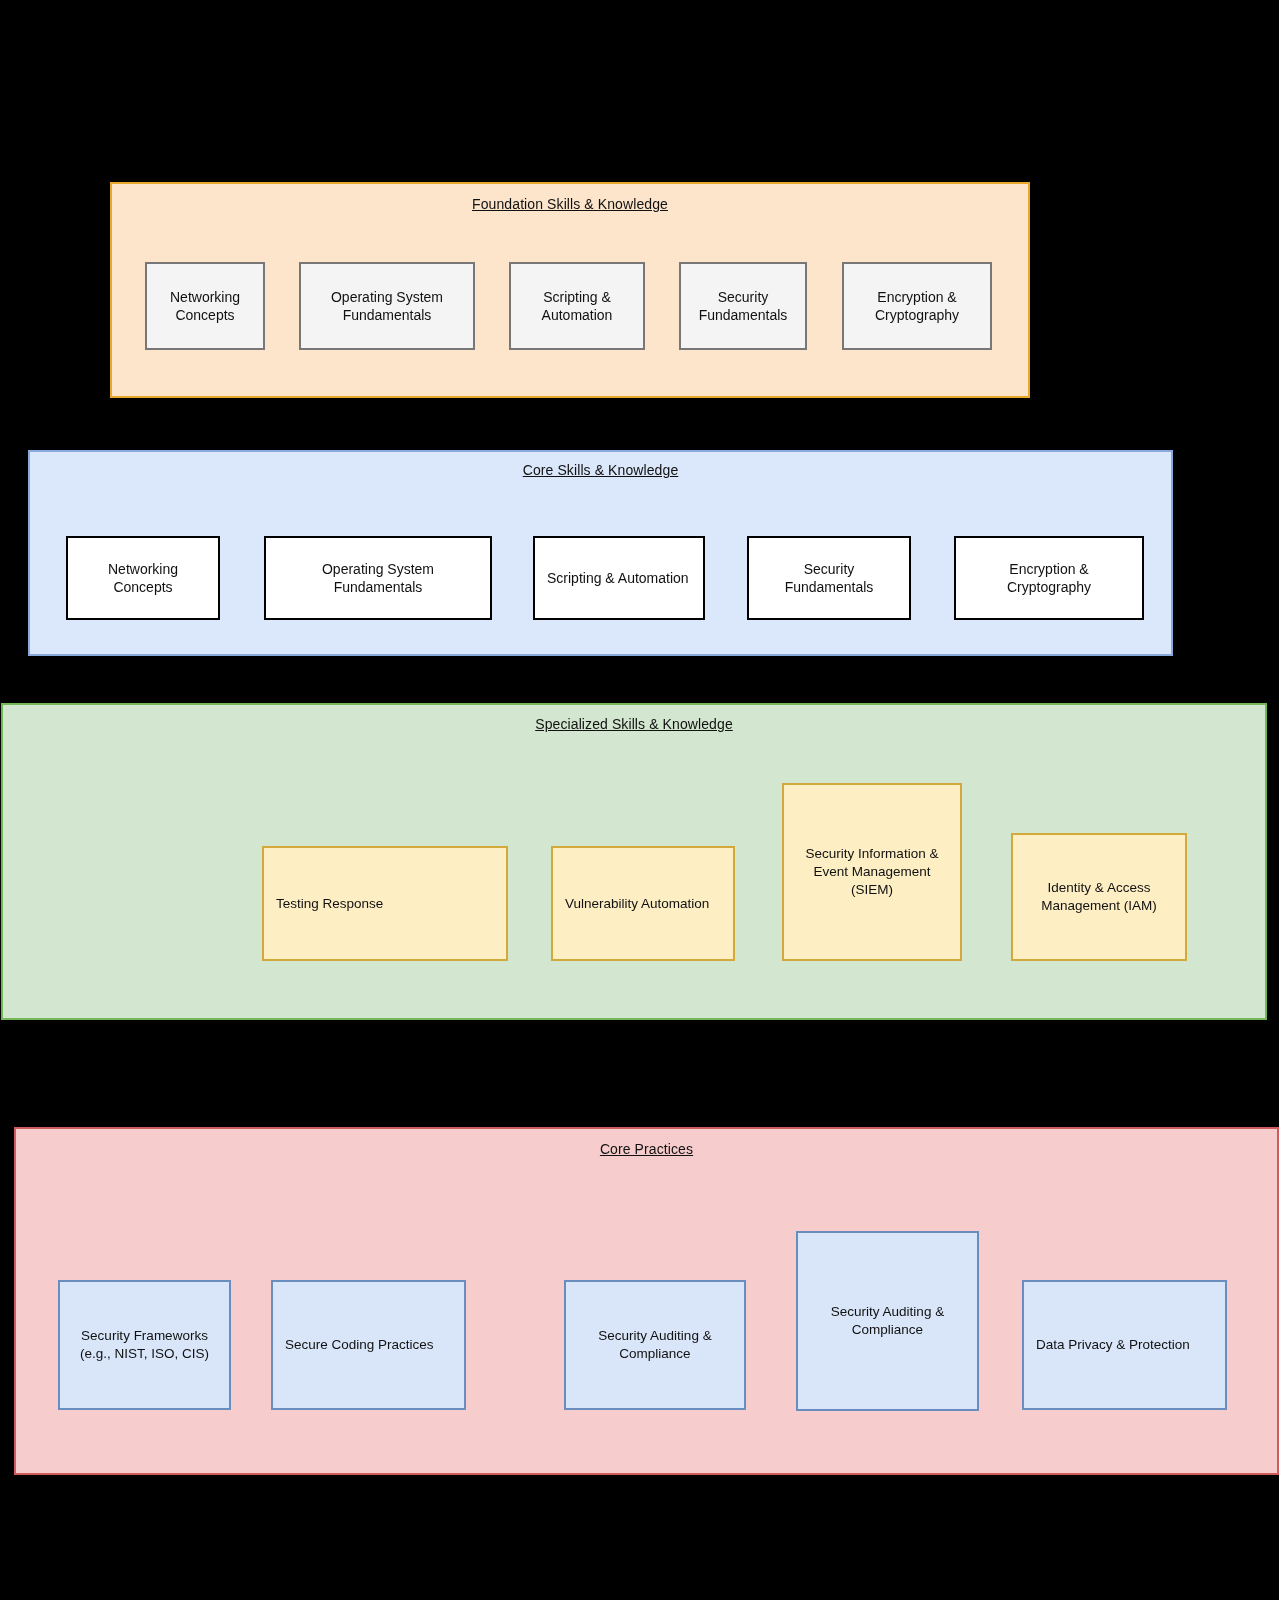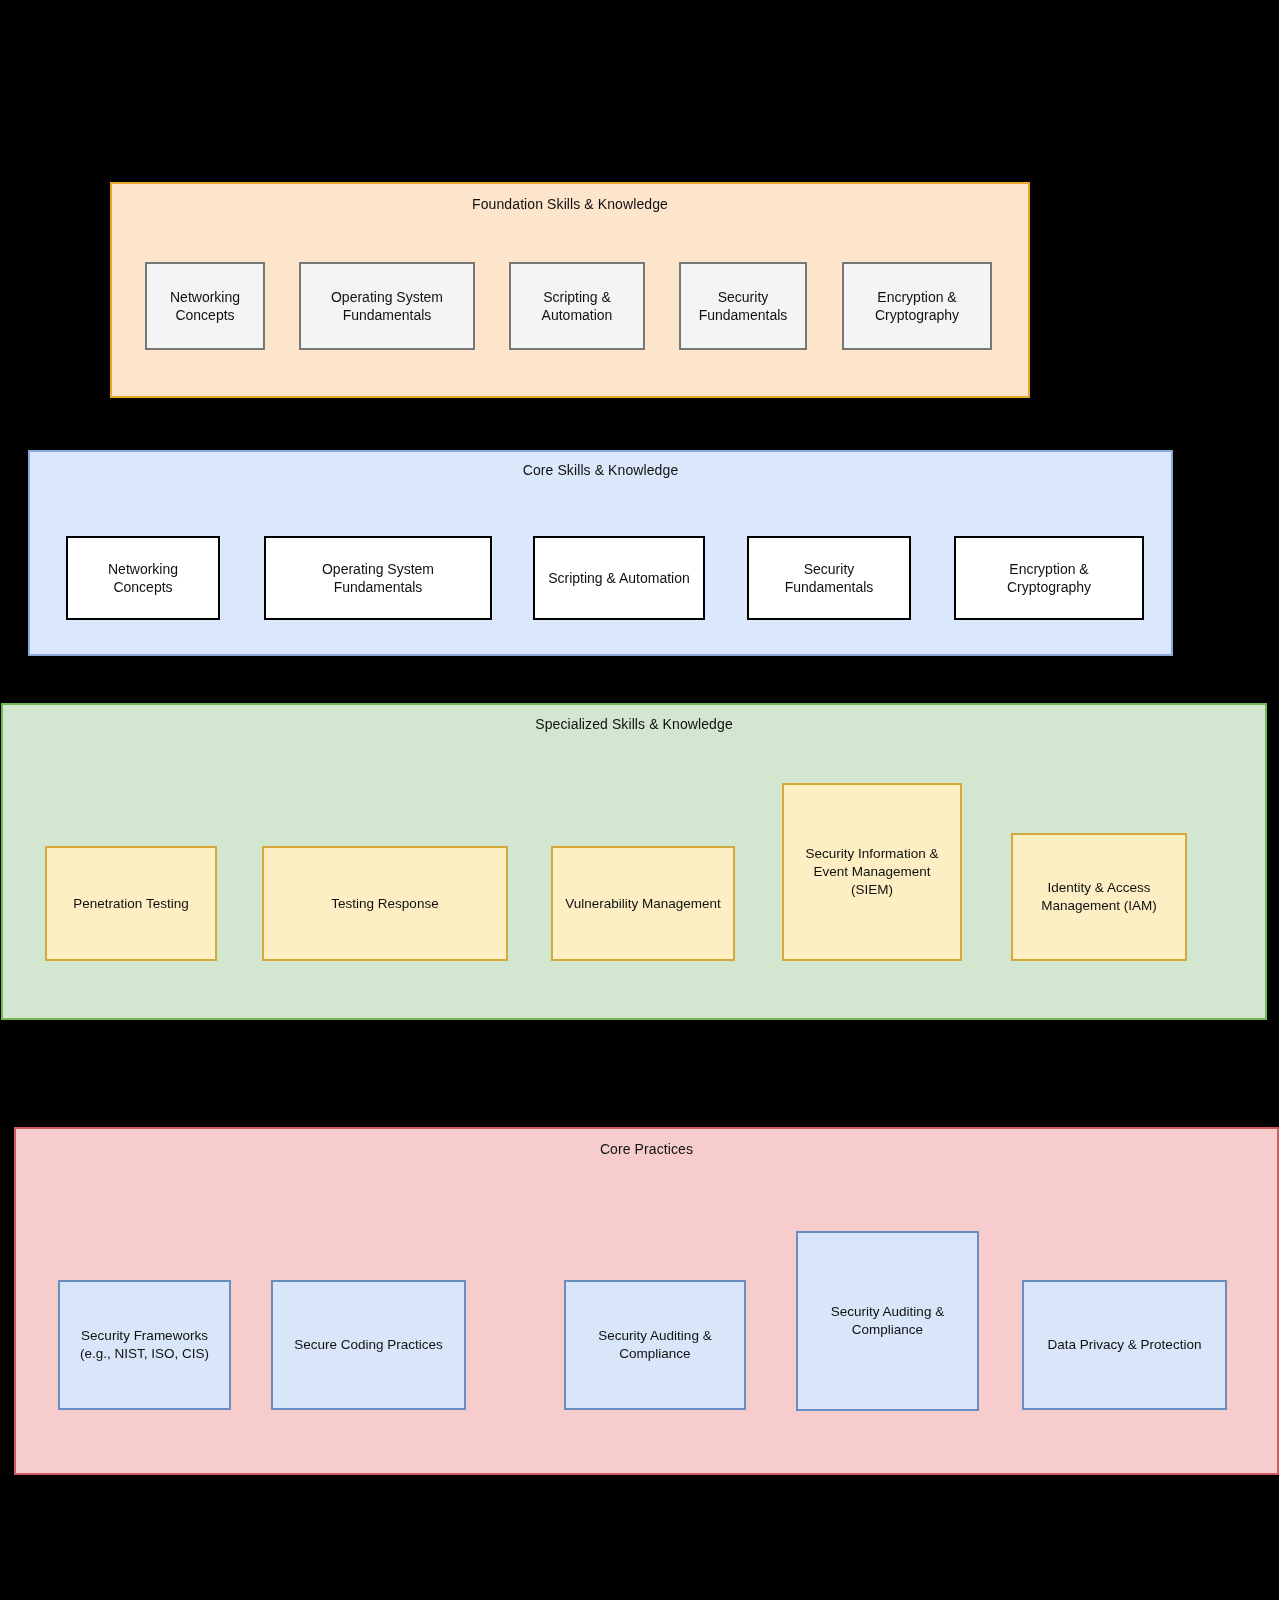--- a/index.html
+++ b/index.html
@@ -34,29 +34,30 @@
   }
   .group-title {
     position: absolute;
     left: 0;
     right: 0;
     text-align: center;
     font-size: 14px;
     color: #111111;
     line-height: 16px;
     letter-spacing: 0.1px;
+    text-decoration: underline;
   }
 
   
   .node {
     position: absolute;
     box-sizing: border-box;
     display: flex;
     align-items: center;
-    justify-content: center;
+    justify-content: flex-start;
     text-align: center;
     color: #111111;
     line-height: 18px;
     padding: 2px 12px;
     border-width: 2px;
     border-style: solid;
   }
 
   
   .g-foundation {
@@ -152,30 +153,27 @@
     </div>
 
     <div class="node n-core" style="left:924px; top:84px; width:190px; height:84px;">
       <span>Encryption &amp; Cryptography</span>
     </div>
   </div>
 
   <div class="group g-specialized" style="left:1px; top:703px; width:1266px; height:317px;">
     <div class="group-title" style="top:11px;">Specialized Skills &amp; Knowledge</div>
 
-    <div class="node n-specialized" style="left:42px; top:141px; width:172px; height:115px;">
-      <span>Penetration Testing</span>
-    </div>
 
     <div class="node n-specialized" style="left:259px; top:141px; width:246px; height:115px;">
       <span>Testing Response</span>
     </div>
 
     <div class="node n-specialized" style="left:548px; top:141px; width:184px; height:115px;">
-      <span>Vulnerability Management</span>
+      <span>Vulnerability Automation</span>
     </div>
 
     <div class="node n-specialized" style="left:779px; top:78px; width:180px; height:178px;">
       <span>Security Information &amp; Event Management (SIEM)</span>
     </div>
 
     <div class="node n-specialized" style="left:1008px; top:128px; width:176px; height:128px;">
       <span>Identity &amp; Access Management (IAM)</span>
     </div>
   </div>

